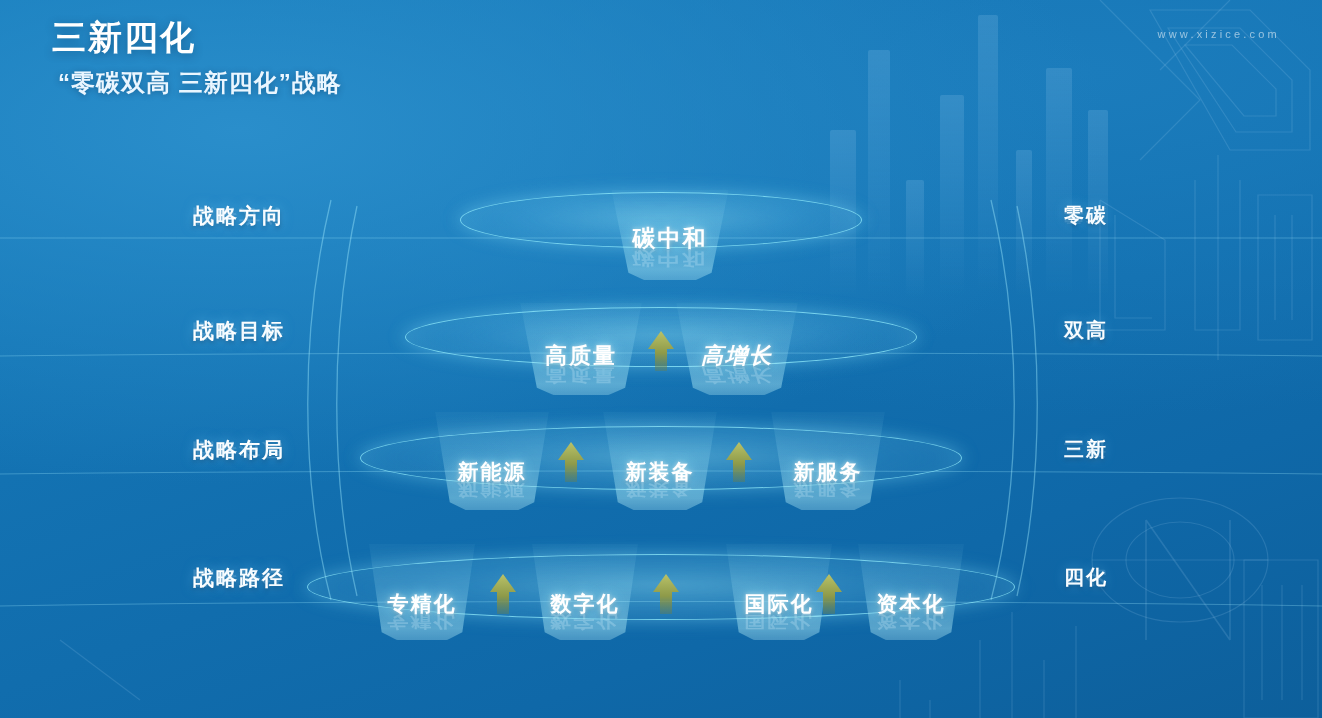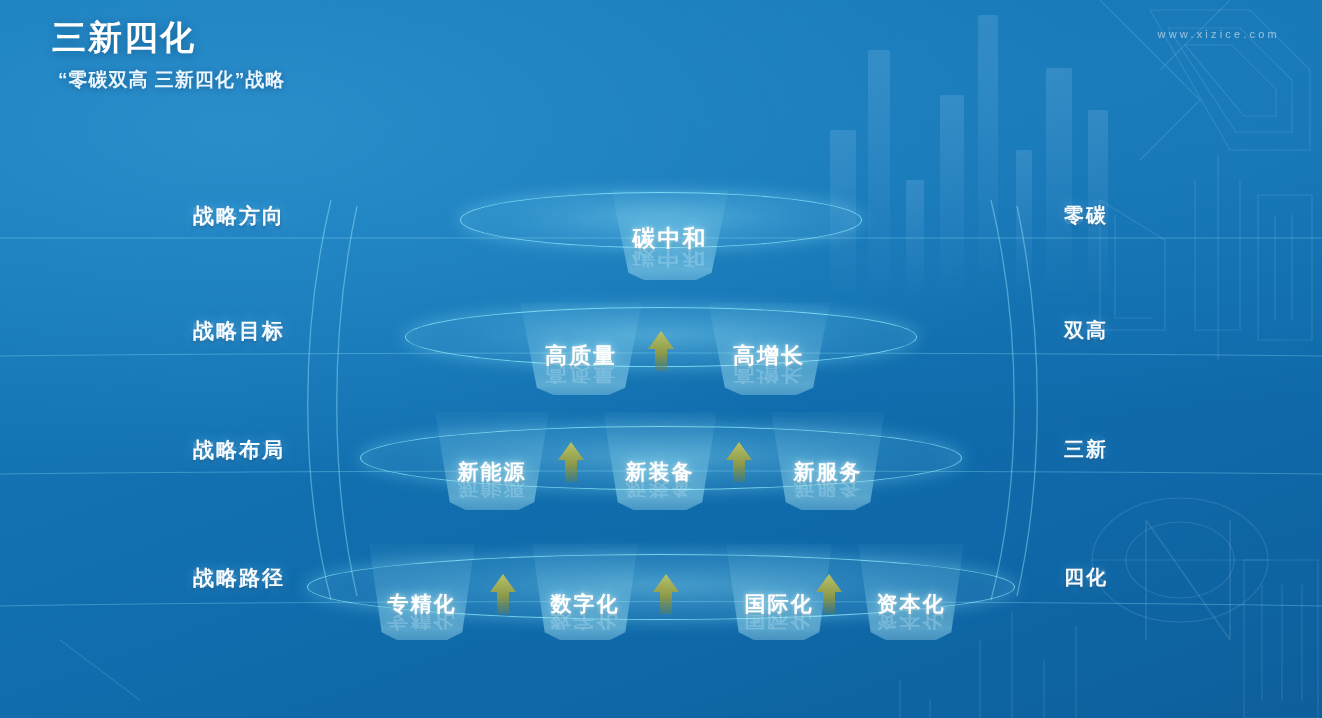--- a/index.html
+++ b/index.html
@@ -15,21 +15,21 @@
 
   
   .bg-svg{position:absolute;inset:0;width:1322px;height:718px;pointer-events:none;}
   .bg-bars{position:absolute;top:0;left:820px;width:330px;height:300px;pointer-events:none;opacity:.5;}
   .bg-bars i{position:absolute;bottom:0;display:block;background:linear-gradient(180deg,rgba(190,225,250,.30),rgba(190,225,250,0));border-radius:2px;}
 
   
   .header{position:absolute;left:52px;top:16px;}
   .title{font-size:34px;font-weight:700;color:#ffffff;letter-spacing:2px;line-height:1.25;
          text-shadow:0 2px 10px rgba(0,30,60,.35);}
-  .subtitle{font-size:19px;font-weight:700;color:#eaf6ff;letter-spacing:1px;margin-top:8px;margin-left:6px;
+  .subtitle{font-size:24px;font-weight:700;color:#eaf6ff;letter-spacing:1px;margin-top:8px;margin-left:6px;
             text-shadow:0 1px 6px rgba(0,30,60,.35);}
 
   .watermark{position:absolute;right:42px;top:28px;font-size:11px;color:rgba(255,255,255,.55);
              letter-spacing:3.2px;font-family:"Liberation Sans",sans-serif;}
 
   
   .diagram{position:absolute;left:0;top:0;width:1322px;height:608px;}
 
   .tier{position:absolute;left:0;width:1322px;height:130px;}
   .tier[data-tier="0"]{top:150px;}
@@ -187,21 +187,21 @@
               <linearGradient id="ag1" x1="0" y1="0" x2="0" y2="1">
             <stop offset="0%" stop-color="#b9c268"></stop>
                 <stop offset="55%" stop-color="#8e9a49"></stop>
                 <stop offset="100%" stop-color="#6f7e3e" stop-opacity=".35"></stop>
           </linearGradient>
             </defs>
           <path d="M15 2 L28 20 L21 20 L21 42 L9 42 L9 20 L2 20 Z" fill="url(#ag1)"></path>
         </svg>
       </div>
 
-      <div class="item" style="left:700px;width:138px;height:96px;">
+      <div class="item" style="left:668px;width:138px;height:96px;font-style:italic;">
         <div class="pillar" style="left:0;width:138px;height:92px;
              clip-path:polygon(6% 0%, 94% 0%, 82% 92%, 70% 100%, 30% 100%, 18% 92%);
              border-radius:0 0 44px 44px / 0 0 14px 14px;"></div>
         <div class="item-text" style="font-size:22px;bottom:24px;">高增长</div>
         <div class="item-reflect" style="font-size:22px;bottom:5px;">高增长</div>
       </div>
 
       <div class="row-tag">双高</div>
       <div class="row-tag-reflect">双高</div>
     </div>

